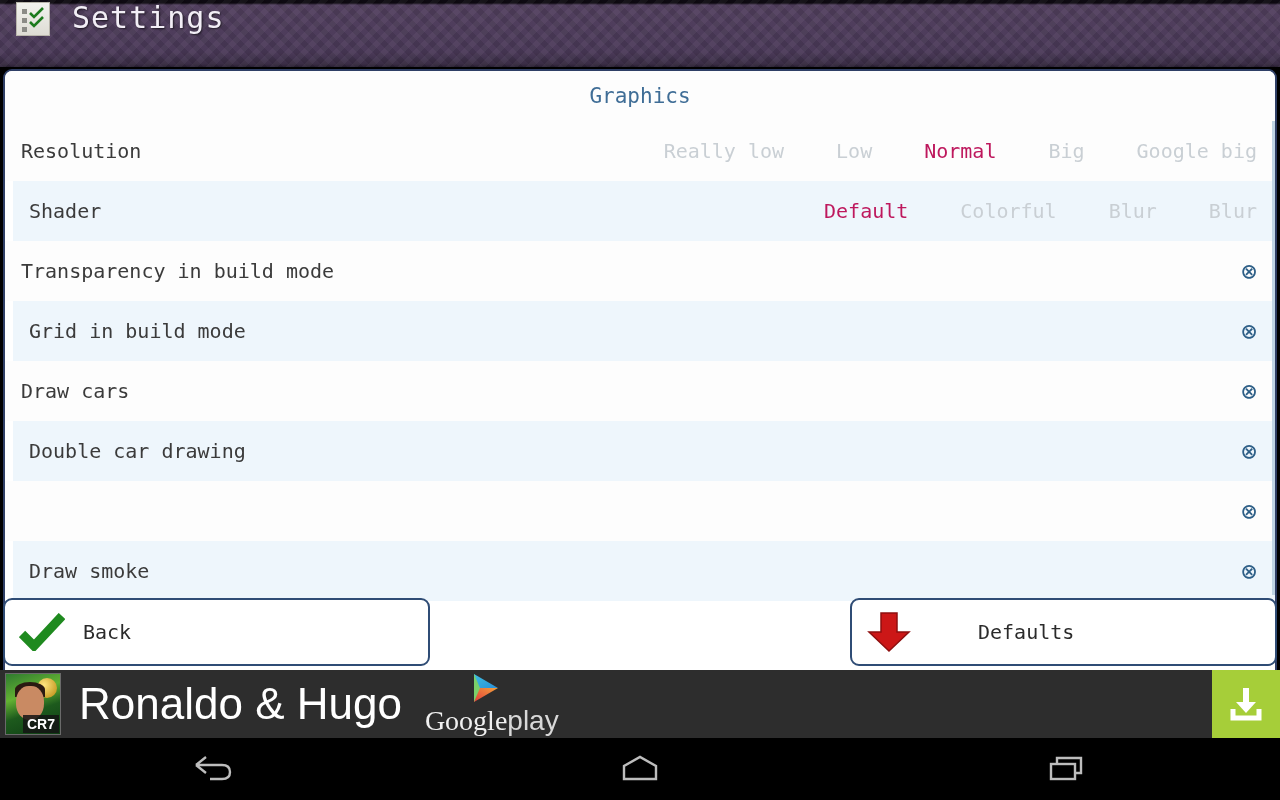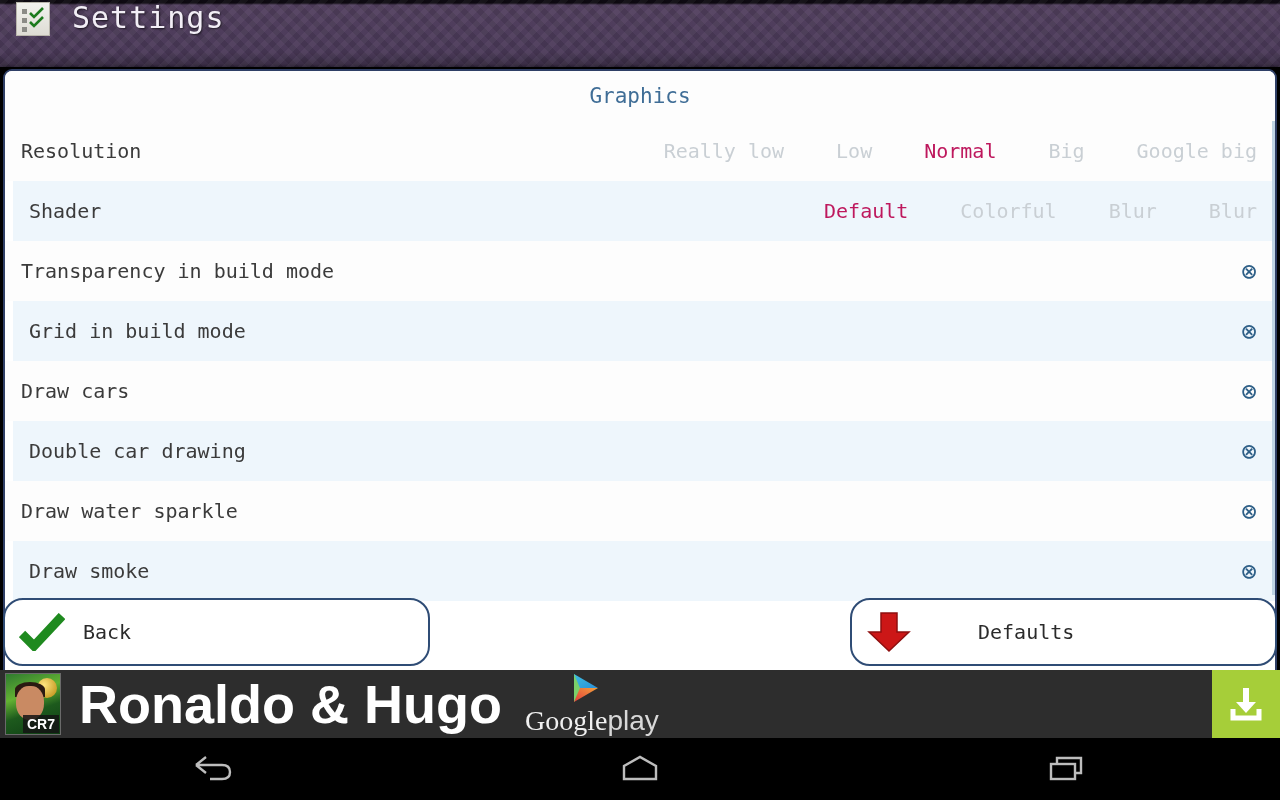--- a/index.html
+++ b/index.html
@@ -67,21 +67,21 @@
   .toggle-x { color: #2e5f87; font-size: 26px; line-height: 1; }
   .scroll-rail {
     position: absolute; right: 0px; top: 50px; width: 3px; height: 474px;
     background: #bfd4e4;
   }
 
   
   .btnrow { position: absolute; left: 0; top: 598px; width: 1280px; height: 70px; }
   .btn {
     position: absolute; top: 0; height: 68px;
-    background: #ffffff; border: 2px solid #2f4c75; border-radius: 20px;
+    background: #ffffff; border: 2px solid #2f4c75; border-radius: 9px;
     display: flex; align-items: center; padding-left: 14px;
   }
   .btn-back { left: 3px; width: 427px; }
   .btn-def  { left: 850px; width: 427px; gap: 48px; }
   .btn-label { margin-left: 18px; font-size: 20px; color: #2b2b2b; }
 
   
   .ad {
     position: absolute; left: 0; top: 670px; width: 1280px; height: 68px;
     background: #2d2d2d; display: flex; align-items: center;
@@ -102,22 +102,22 @@
   .ad-thumb .ball {
     position: absolute; right: 3px; top: 4px; width: 20px; height: 20px;
     border-radius: 50%; background: radial-gradient(circle at 35% 35%,#ffe680,#b8860b);
   }
   .ad-thumb .cr7 {
     position: absolute; right: 1px; bottom: 1px; background: rgba(20,20,20,.85);
     color: #fff; font-size: 14px; font-weight: bold; padding: 1px 4px;
     font-family: "Liberation Sans", sans-serif;
   }
   .ad-title {
-    margin-left: 18px; color: #ffffff; font-size: 54px;
-    font-family: "Liberation Sans", sans-serif; font-weight: bold;
+    margin-left: 18px; color: #ffffff; font-size: 44px;
+    font-family: "Liberation Sans", sans-serif; font-weight: normal;
   }
   .gp { display: flex; align-items: center; margin-left: 14px; flex-direction: column; }
   .gp-text {
     margin-left: 9px; color: #f0f0f0; font-size: 28px;
     font-family: "Liberation Serif", serif;
   }
   .gp-text .play { font-family: "Liberation Sans", sans-serif; color: #d8d8d8; }
   .ad-dl {
     position: absolute; right: 0; top: 0; width: 68px; height: 68px;
     background: #a6ce39; display: flex; align-items: center; justify-content: center;
@@ -193,21 +193,20 @@
       <div class="toggle-x">⊗</div>
     </div>
 
     <div class="row even">
       <div class="row-label">Double car drawing</div>
       <div class="row-spacer"></div>
       <div class="toggle-x">⊗</div>
     </div>
 
     <div class="row odd">
-      <div class="row-label">Draw water sparkle</div>
       <div class="row-spacer"></div>
       <div class="toggle-x">⊗</div>
     </div>
 
     <div class="row even">
       <div class="row-label">Draw smoke</div>
       <div class="row-spacer"></div>
       <div class="toggle-x">⊗</div>
     </div>
 

